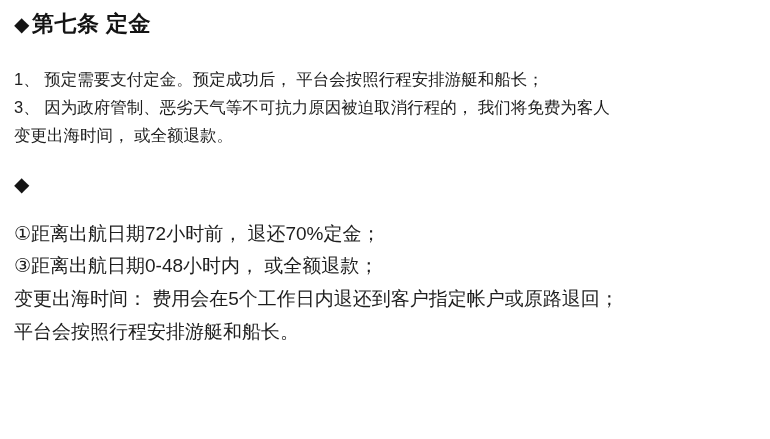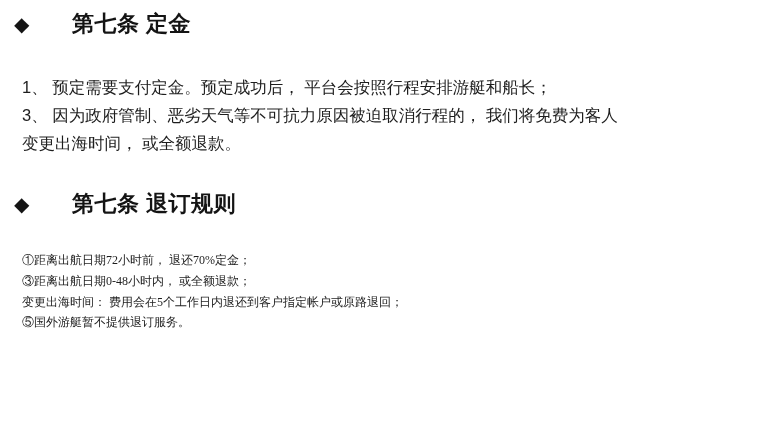--- a/index.html
+++ b/index.html
@@ -36,41 +36,39 @@
   }
   .diamond-icon {
     display: inline-block;
     font-size: 20px;
     line-height: 1;
     margin-right: 2px;
     color: #141414;
   }
   .heading-text {
     white-space: pre;
-    margin-left: 40px;
   }
   .body-text {
     font-size: 16.5px;
     line-height: 1.72;
     color: #1d1d1d;
-    margin: 8px;
+    margin: 0;
   }
   .para {
     margin: 0;
     white-space: pre-wrap;
   }
   .gap-1 { height: 18px; }
   .gap-2 { height: 24px; }
   .gap-3 { height: 16px; }
   .list-line {
-    font-size: 12px;
+    font-size: 19px;
     line-height: 1.72;
     color: #1d1d1d;
     white-space: pre-wrap;
-    font-family: Liberation Serif, serif;
   }
 </style>
 </head>
 <body>
 
 <div class="page">
 
   <div class="section">
     <div class="heading">
       <span class="diamond-icon">◆</span>
@@ -82,24 +80,23 @@
       <p class="para">3、 因为政府管制、恶劣天气等不可抗力原因被迫取消行程的， 我们将免费为客人
 变更出海时间， 或全额退款。</p>
     </div>
   </div>
 
   <div class="gap-2"></div>
 
   <div class="section">
     <div class="heading">
       <span class="diamond-icon">◆</span>
-      <span class="heading-text">第七条 退订规则</span>
     </div>
     <div class="gap-3"></div>
     <div class="body-text">
       <div class="list-line">①距离出航日期72小时前， 退还70%定金；</div>
       <div class="list-line">③距离出航日期0-48小时内， 或全额退款；</div>
       <div class="list-line">变更出海时间： 费用会在5个工作日内退还到客户指定帐户或原路退回；</div>
-      <div class="list-line">⑤国外游艇暂不提供退订服务。</div>
+      <div class="list-line">平台会按照行程安排游艇和船长。</div>
     </div>
   </div>
 
 </div>
 
 </body></html>

